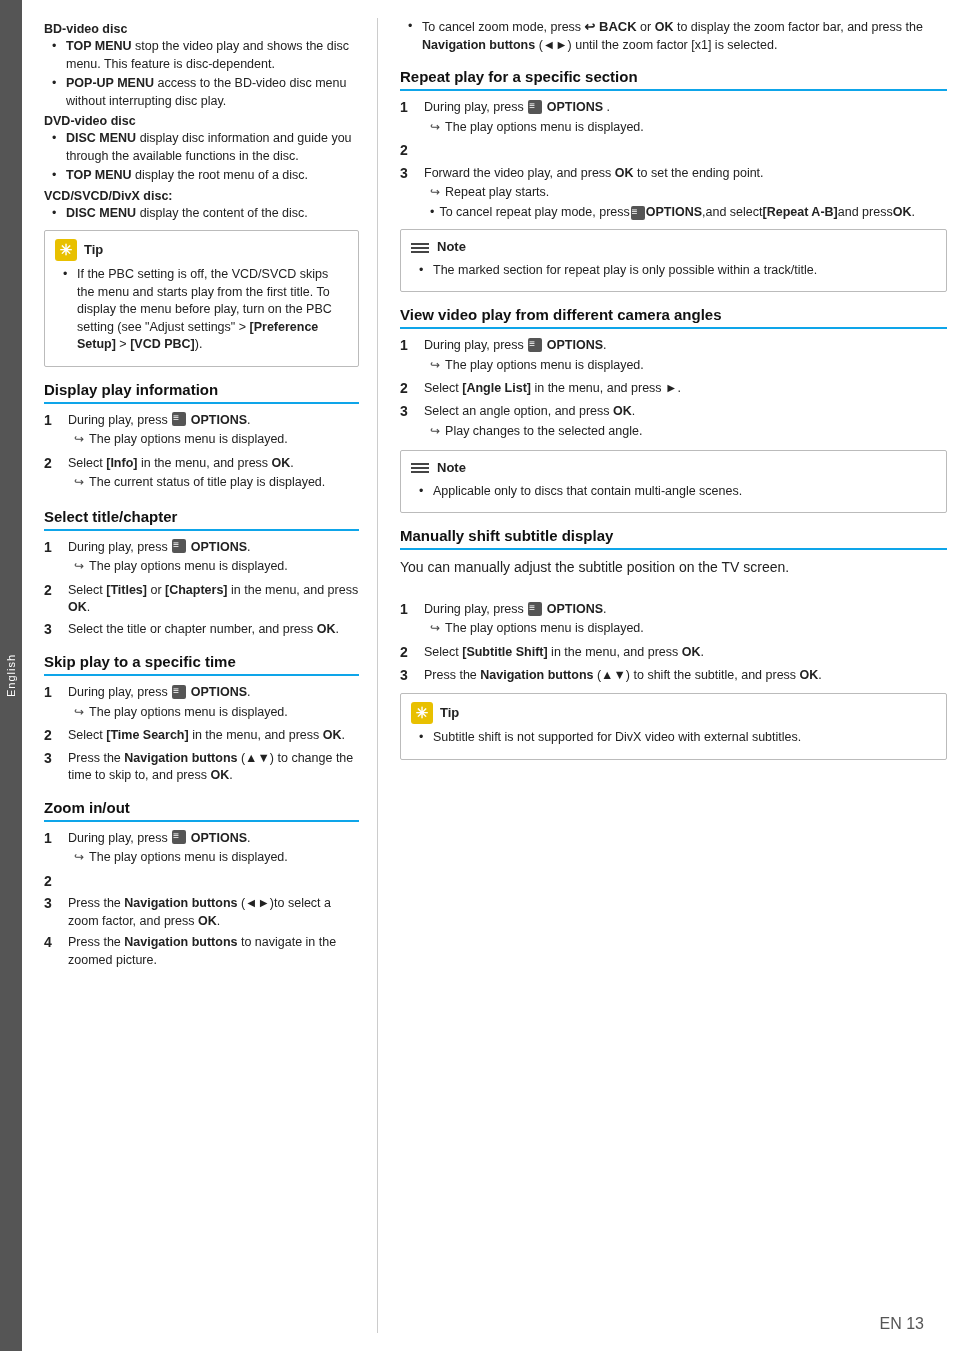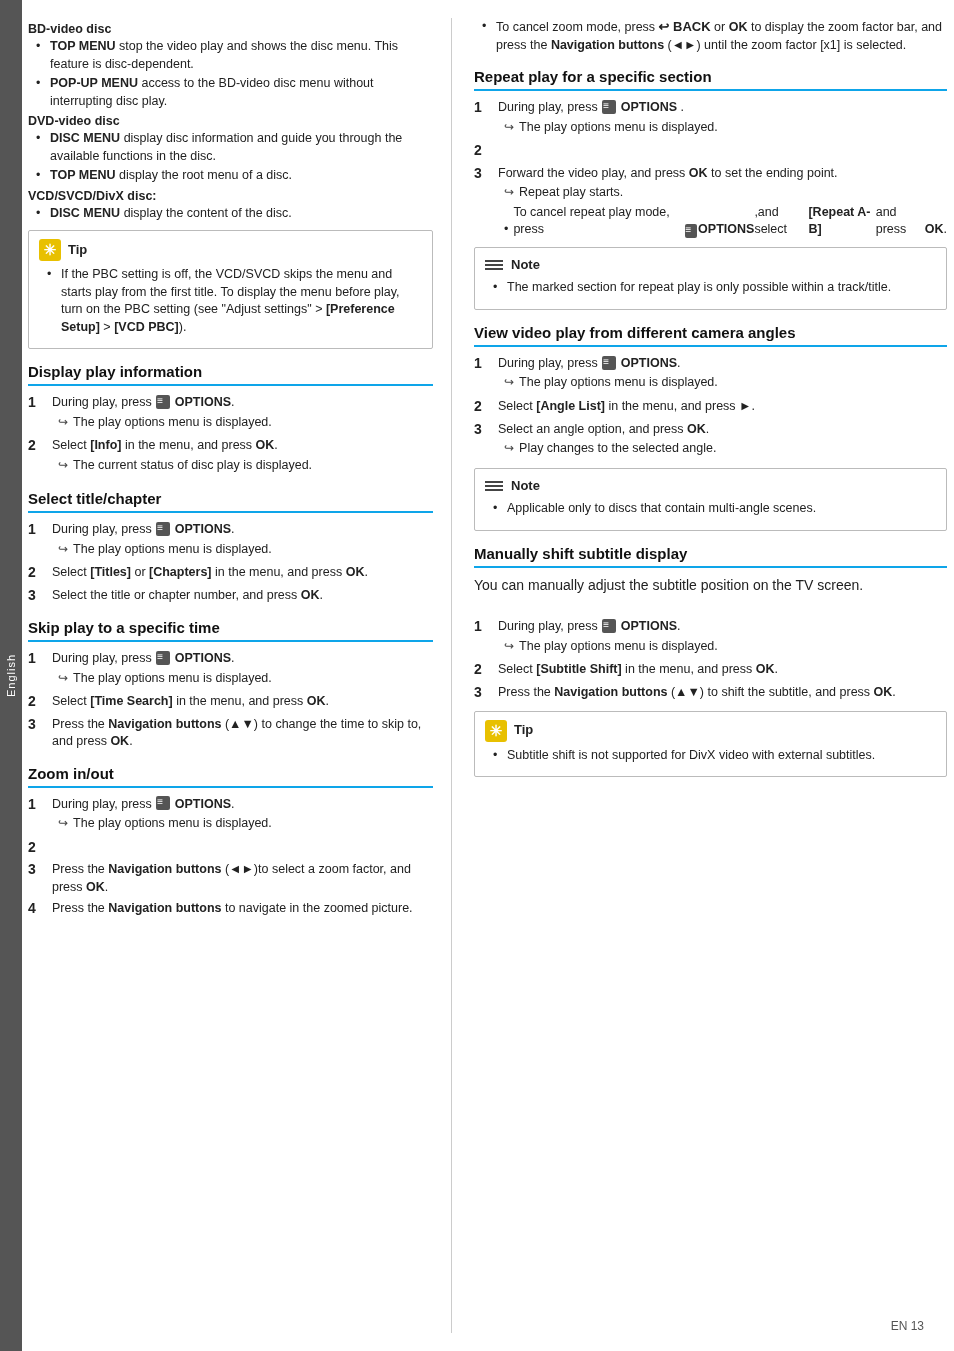--- a/index.html
+++ b/index.html
@@ -31,22 +31,22 @@
       writing-mode: vertical-rl;
       transform: rotate(180deg);
       letter-spacing: 1px;
     }
     .main-content {
       flex: 1;
       display: flex;
       padding: 18px 0 18px 0;
     }
     .left-col {
-      width: 430px;
-      padding: 0 18px 0 6px;
+      width: 356px;
+      padding: 0 18px 0 22px;
       border-right: 1px solid #ccc;
     }
     .right-col {
       flex: 1;
       padding: 0 7px 0 22px;
     }
     h3.section-title {
       font-size: 15px;
       font-weight: bold;
       color: #111;
@@ -174,21 +174,21 @@
       color: #fff;
       font-size: 10px;
       position: absolute;
       left: 1px;
       top: -1px;
     }
     .page-num {
       position: absolute;
       bottom: 18px;
       right: 30px;
-      font-size: 12px;
+      font-size: 16px;
       color: #555;
     }
   </style>
 </head>
 <body>
 
 <div class="page-container">
 
   <div class="sidebar-tab">
     <span class="sidebar-tab-text">English</span>
@@ -242,21 +242,21 @@
                 <span>The play options menu is displayed.</span>
               </div>
           </div>
         </li>
         <li>
           <span class="step-num">2</span>
           <div class="step-content">
             Select <span class="bold">[Info]</span> in the menu, and press <span class="bold">OK</span>.
             <div class="arrow-item">
                 <span class="arrow-sym">↪</span>
-                <span>The current status of disc play is displayed.</span>
+                <span>The current status of title play is displayed.</span>
               </div>
           </div>
         </li>
       </ol>
 
       <h3 class="section-title">Select title/chapter</h3>
       <ol class="step-list">
         <li>
           <span class="step-num">1</span>
           <div class="step-content">

